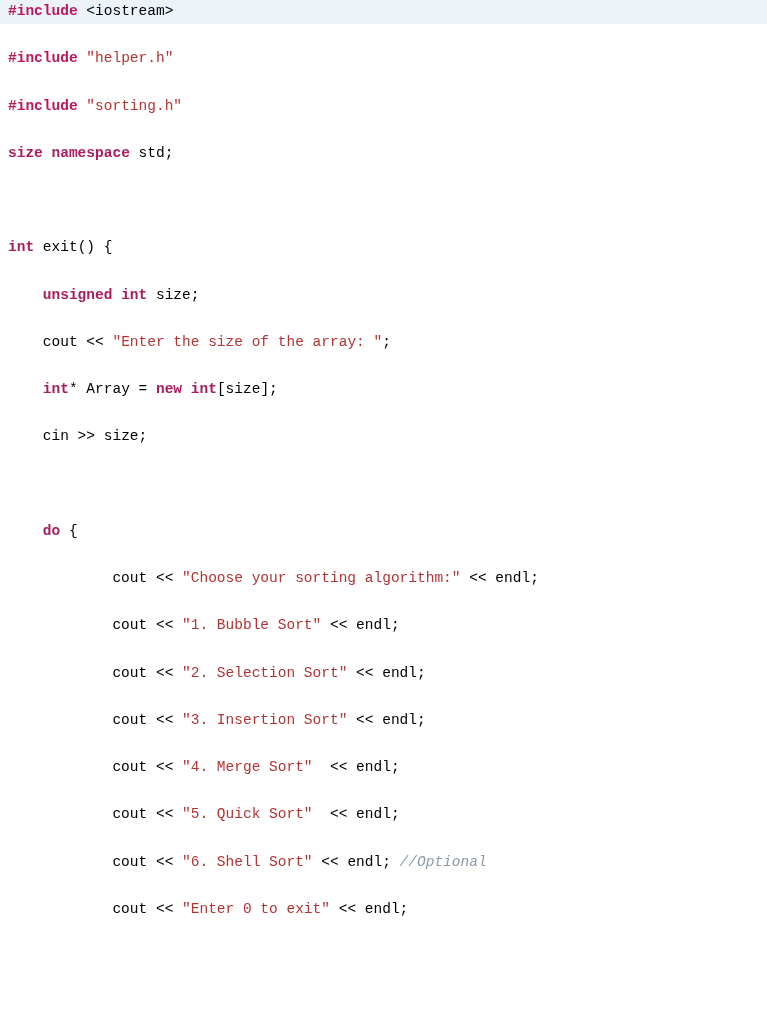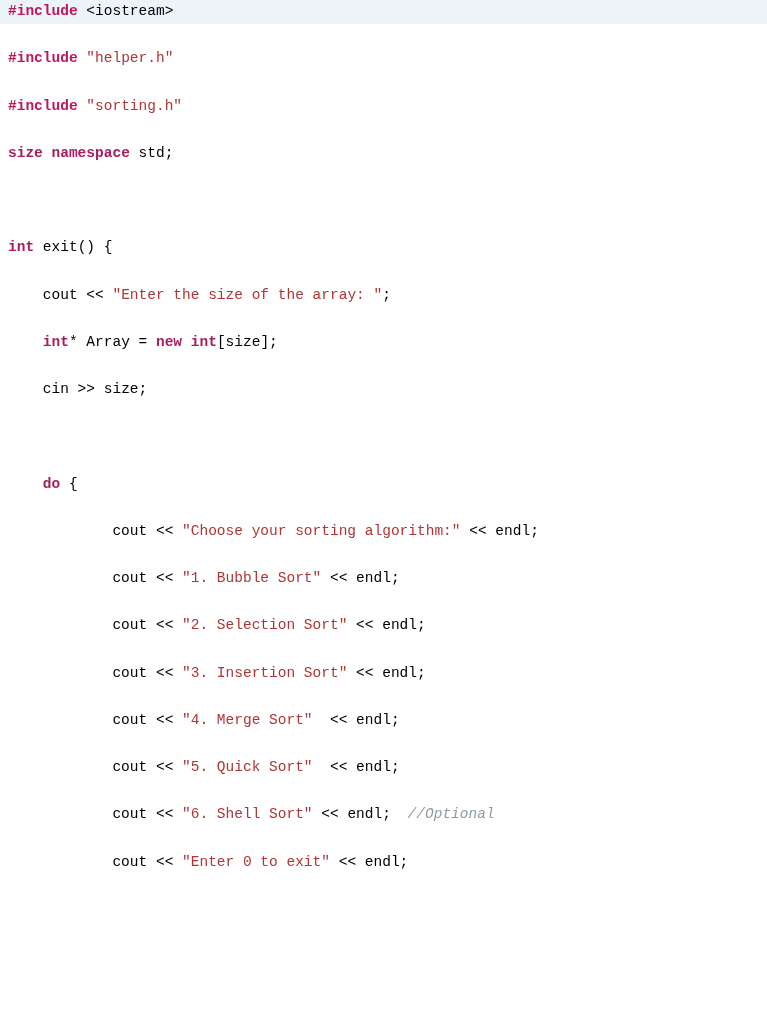--- a/index.html
+++ b/index.html
@@ -23,31 +23,32 @@
     padding: 0 8px;
   }
   .hl {
     background: #ecf4fa;
   }
   .k   { color: #a71d5d; font-weight: bold; }  
   .s   { color: #b03535; }  
   .inc { color: #be185d; font-weight: bold; }  
   .hdr { color: #000000; }  
   .num { color: #1c6ea4; }
-  .c   { color: #8e9aa6; font-style: italic; margin-left: 8px; } 
+  .c   { color: #8e9aa6; font-style: italic; } 
 </style>
 </head>
 <body>
 
 <pre><span class="line hl"><span class="inc">#include</span> <span class="hdr">&lt;iostream&gt;</span></span>
 <span class="line"><span class="inc">#include</span> <span class="s">"helper.h"</span></span>
 <span class="line"><span class="inc">#include</span> <span class="s">"sorting.h"</span></span>
 <span class="line"><span class="k">size</span> <span class="k">namespace</span> <span>std</span>;</span>
 <span class="line"> </span>
 <span class="line"><span class="k">int</span> <span>exit</span>() {</span>
+<span class="line">    <span class="k">unsigned</span> <span class="k">int</span> <span>size</span>;</span>
 <span class="line">    <span>cout</span> &lt;&lt; <span class="s">"Enter the size of the array: "</span>;</span>
 <span class="line">    <span class="k">int</span>* <span>Array</span> = <span class="k">new</span> <span class="k">int</span>[<span>size</span>];</span>
 <span class="line">    <span>cin</span> &gt;&gt; <span>size</span>;</span>
 <span class="line"> </span>
 <span class="line">    <span class="k">do</span> {</span>
 <span class="line">            <span>cout</span> &lt;&lt; <span class="s">"Choose your sorting algorithm:"</span> &lt;&lt; <span>endl</span>;</span>
 <span class="line">            <span>cout</span> &lt;&lt; <span class="s">"1. Bubble Sort"</span> &lt;&lt; <span>endl</span>;</span>
 <span class="line">            <span>cout</span> &lt;&lt; <span class="s">"2. Selection Sort"</span> &lt;&lt; <span>endl</span>;</span>
 <span class="line">            <span>cout</span> &lt;&lt; <span class="s">"3. Insertion Sort"</span> &lt;&lt; <span>endl</span>;</span>
 <span class="line">            <span>cout</span> &lt;&lt; <span class="s">"4. Merge Sort"</span>  &lt;&lt; <span>endl</span>;</span>

